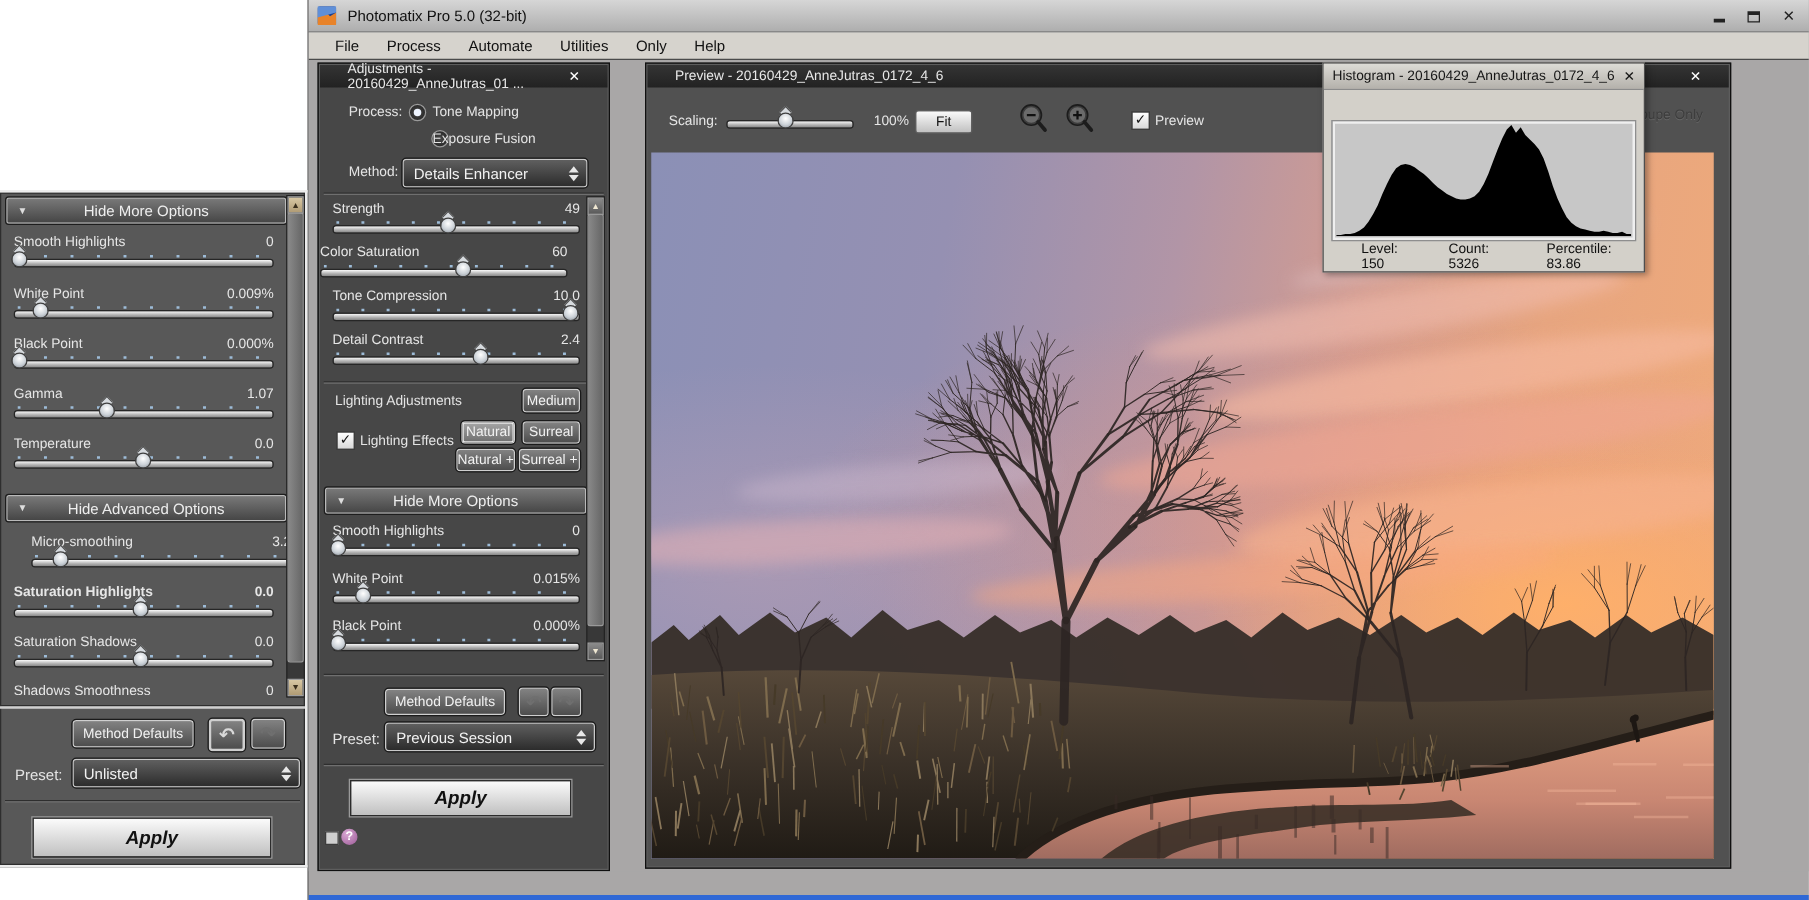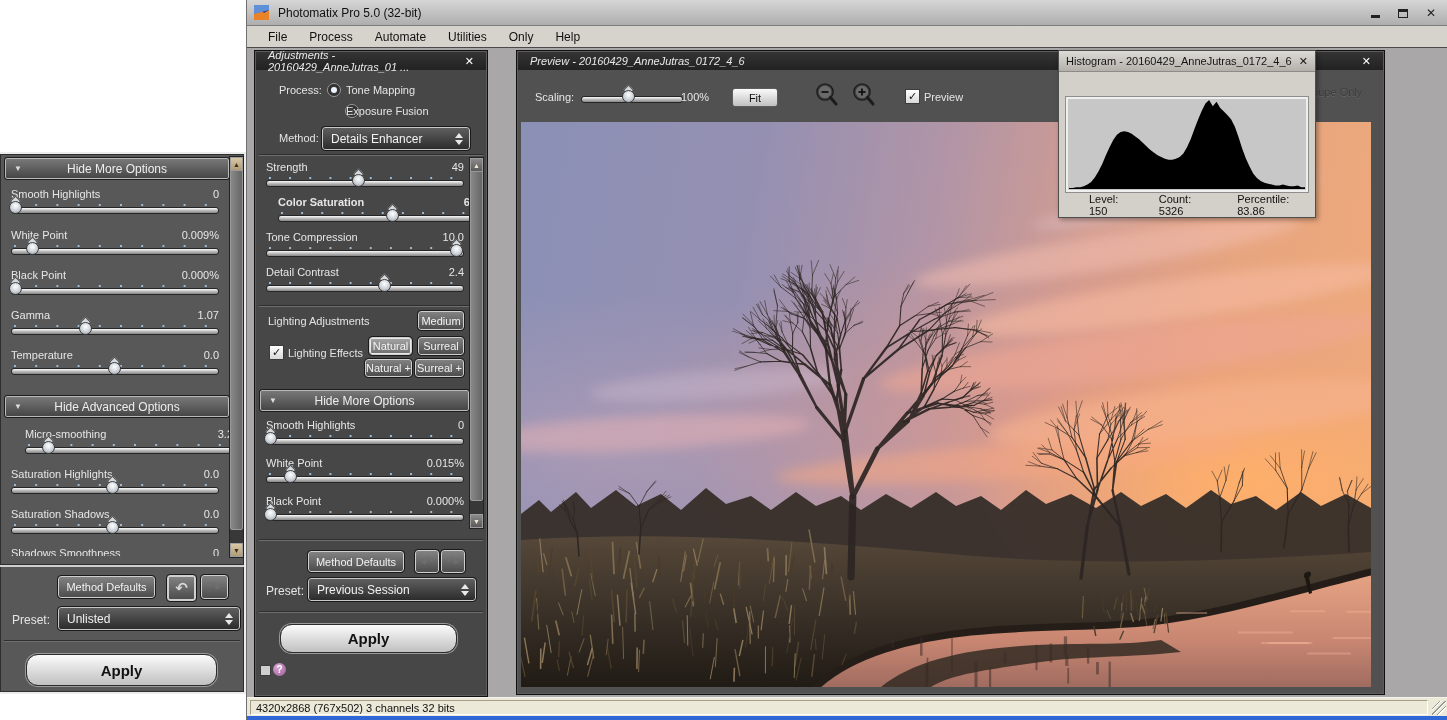--- a/index.html
+++ b/index.html
@@ -15,21 +15,21 @@
   .wbtn{width:22px;height:16px;display:flex;align-items:flex-end;justify-content:center;color:#222;font-size:11px;cursor:default;}
   .ming{width:9px;height:3px;background:#222;margin-bottom:2px;}
   .maxg{width:10px;height:9px;border:1px solid #222;border-top:3px solid #222;margin-bottom:2px;box-sizing:border-box;}
   .closeg{font-size:12px;font-weight:bold;line-height:14px;}
   .menubar{position:absolute;left:0;top:26px;right:0;height:21px;background:#d6d3cd;border-bottom:1px solid #4a4a4a;display:flex;align-items:center;padding-left:10px;}
   .menubar span{font-size:12px;color:#111;padding:2px 11px;}
   .workspace{position:absolute;left:0;top:48px;right:0;height:649px;background:#a9a7a7;overflow:hidden;}
   
   .dpanel{position:absolute;background:#474747;border:1px solid #101010;box-shadow:inset 0 0 0 1px #5d5d5d;}
   .ptitle{position:absolute;left:1px;top:1px;right:1px;height:18px;background:linear-gradient(#343434,#222);
-          color:#e9e9e9;font-size:11px;display:flex;align-items:center;padding:0 12px;justify-content:space-between;font-style:italic;}
+          color:#e9e9e9;font-size:11px;display:flex;align-items:center;padding:0 22px;justify-content:space-between;}
   .px{color:#fff;font-weight:bold;font-size:11px;cursor:default;}
   .dlbl{color:#e4e4e4;font-size:11px;}
   .hr{position:absolute;left:4px;right:4px;height:0;border-top:1px solid #2e2e2e;border-bottom:1px solid #6f6f6f;}
   .hrb{position:absolute;left:0px;right:0px;height:0;border-top:1px solid #2e2e2e;border-bottom:2px solid #cfcfcf;}
   
   .srow{position:absolute;height:34px;}
   .slbl{display:flex;justify-content:space-between;color:#e6e6e6;font-size:11px;padding:0 1px;height:14px;}
   .ticks{height:4px;margin:1px 4px 0 4px;background-image:linear-gradient(90deg,#9dbcd8 2px,transparent 2px);background-size:10.5% 2px;background-repeat:repeat-x;background-position:0 1px;}
   .track{position:relative;height:5px;margin:0 1px;background:linear-gradient(#fbfbfb,#b5b5b5 55%,#868686);border:1px solid #262626;border-radius:3px;}
   .thumb{position:absolute;top:-11px;width:13px;height:17px;margin-left:-7px;}
@@ -39,21 +39,21 @@
   
   .expander{position:absolute;height:19px;background:linear-gradient(#787878,#464646);border:1px solid #b9b9b9;outline:1px solid #1d1d1d;border-radius:2px;
             color:#eee;font-size:12px;display:flex;align-items:center;justify-content:center;}
   .expander .tri{position:absolute;left:8px;font-size:8px;color:#ddd;top:5px;}
   
   .dbtn{background:linear-gradient(#828282,#4d4d4d);border:1px solid #cfcfcf;outline:1px solid #1a1a1a;border-radius:3px;color:#f2f2f2;
         font-size:11px;display:flex;align-items:center;justify-content:center;position:absolute;}
   .dbtn.active{background:linear-gradient(#a6a6a6,#6e6e6e);box-shadow:0 0 0 1px #e8e8e8 inset;}
   .lbtn{background:linear-gradient(#fbfbfb,#c0c0c0);border:1px solid #5c5c5c;border-radius:3px;color:#111;
         font-size:11px;display:flex;align-items:center;justify-content:center;position:absolute;}
-  .apply{font-size:15px;font-weight:bold;border-radius:12px;border:1px solid #2c2c2c;box-shadow:0 0 0 1px #9a9a9a;}
+  .apply{font-size:15px;font-weight:bold;border-radius:0;border:1px solid #2c2c2c;box-shadow:0 0 0 1px #9a9a9a;font-style:italic;}
   .iconbtn{color:#d9d9d9;font-size:15px;font-weight:bold;}
   .iconbtn.dim{color:#6f6f6f;}
   
   .dselect{position:absolute;background:linear-gradient(#5f5f5f,#2c2c2c);border:1px solid #c9c9c9;outline:1px solid #1a1a1a;border-radius:3px;
            color:#f2f2f2;font-size:12px;display:flex;align-items:center;padding-left:8px;}
   .spin{position:absolute;right:6px;top:50%;transform:translateY(-50%);display:flex;flex-direction:column;gap:2px;}
   .spin i{width:0;height:0;border-left:4px solid transparent;border-right:4px solid transparent;display:block;}
   .spin .u{border-bottom:5px solid #e8e8e8;}
   .spin .d{border-top:5px solid #e8e8e8;}
   
@@ -160,21 +160,21 @@
       <div class="srow" style="left:10px;top:110px;width:200px;">
         <div class="slbl">
             <span>Strength</span>
             <span>49</span>
           </div>
         <div class="ticks"></div>
         <div class="track">
             <span class="thumb" style="left:47%"></span>
           </div>
       </div>
-      <div class="srow" style="left:22px;top:145px;width:200px;font-weight:bold;">
+      <div class="srow" style="left:0;top:145px;width:200px;">
         <div class="slbl">
             <span>Color Saturation</span>
             <span>60</span>
           </div>
         <div class="ticks"></div>
         <div class="track">
             <span class="thumb" style="left:58%"></span>
           </div>
       </div>
       <div class="srow" style="left:10px;top:180px;width:200px;">
@@ -290,21 +290,21 @@
     <div class="dpanel" style="left:269px;top:2px;width:867px;height:643px;background:#515151;">
       <div class="ptitle">
         <span>Preview - 20160429_AnneJutras_0172_4_6</span>
         <span class="px">✕</span>
       </div>
 
       <span class="toolbar-lbl" style="left:18px;top:40px;">Scaling:</span>
       <div class="track" style="position:absolute;left:63px;top:45px;width:100px;">
         <span class="thumb" style="left:47%"></span>
       </div>
-      <span class="toolbar-lbl" style="left:164px;top:40px;text-align:right;">100%</span>
+      <span class="toolbar-lbl" style="left:182px;top:40px;text-align:right;">100%</span>
       <div class="lbtn" style="left:215px;top:37px;width:44px;height:17px;">
           <span>Fit</span>
         </div>
       <svg class="mag" style="left:297px;top:31px;" viewBox="0 0 26 26">
         <circle cx="11" cy="10" r="7.5" fill="none" stroke="#1c1c1c" stroke-width="2.6"></circle>
         <circle cx="11" cy="10" r="7.5" fill="rgba(255,255,255,.15)"></circle>
         <line x1="16.5" y1="15.5" x2="22" y2="22" stroke="#1c1c1c" stroke-width="3" stroke-linecap="round"></line>
         <line x1="7.5" y1="10" x2="14.5" y2="10" stroke="#111" stroke-width="1.8"></line>
       </svg>
       <svg class="mag" style="left:334px;top:31px;" viewBox="0 0 26 26">
@@ -557,26 +557,20 @@
         </svg>
       </div>
       <div class="hstats">
         <span style="margin-left:14px;padding-left:16px;">Level: 150</span>
         <span style="margin-left:22px;">Count: 5326</span>
         <span style="margin-left:22px;">Percentile: 83.86</span>
       </div>
     </div>
   </div>
 
-  <div class="statusbar">
-    <div class="statusin">
-        <span>4320x2868 (767x502) 3 channels 32 bits</span>
-      </div>
-    <div class="grip"></div>
-  </div>
   <div class="bluebar"></div>
 </div>
 
 <div class="left-panel">
   <div class="expander" style="left:5px;top:4px;width:222px;">
     <span class="tri">▼</span>
     <span>Hide More Options</span>
   </div>
 
   <div class="srow" style="left:10px;top:34px;width:210px;">
@@ -638,21 +632,21 @@
   <div class="srow" style="left:24px;top:274px;width:210px;text-align:right;">
     <div class="slbl">
         <span>Micro-smoothing</span>
         <span>3.2</span>
       </div>
     <div class="ticks"></div>
     <div class="track">
         <span class="thumb" style="left:11%"></span>
       </div>
   </div>
-  <div class="srow" style="left:10px;top:314px;width:210px;">
+  <div class="srow" style="left:10px;top:314px;width:210px;font-weight:bold;">
     <div class="slbl">
         <span>Saturation Highlights</span>
         <span>0.0</span>
       </div>
     <div class="ticks"></div>
     <div class="track">
         <span class="thumb" style="left:49%"></span>
       </div>
   </div>
   <div class="srow" style="left:10px;top:354px;width:210px;">

